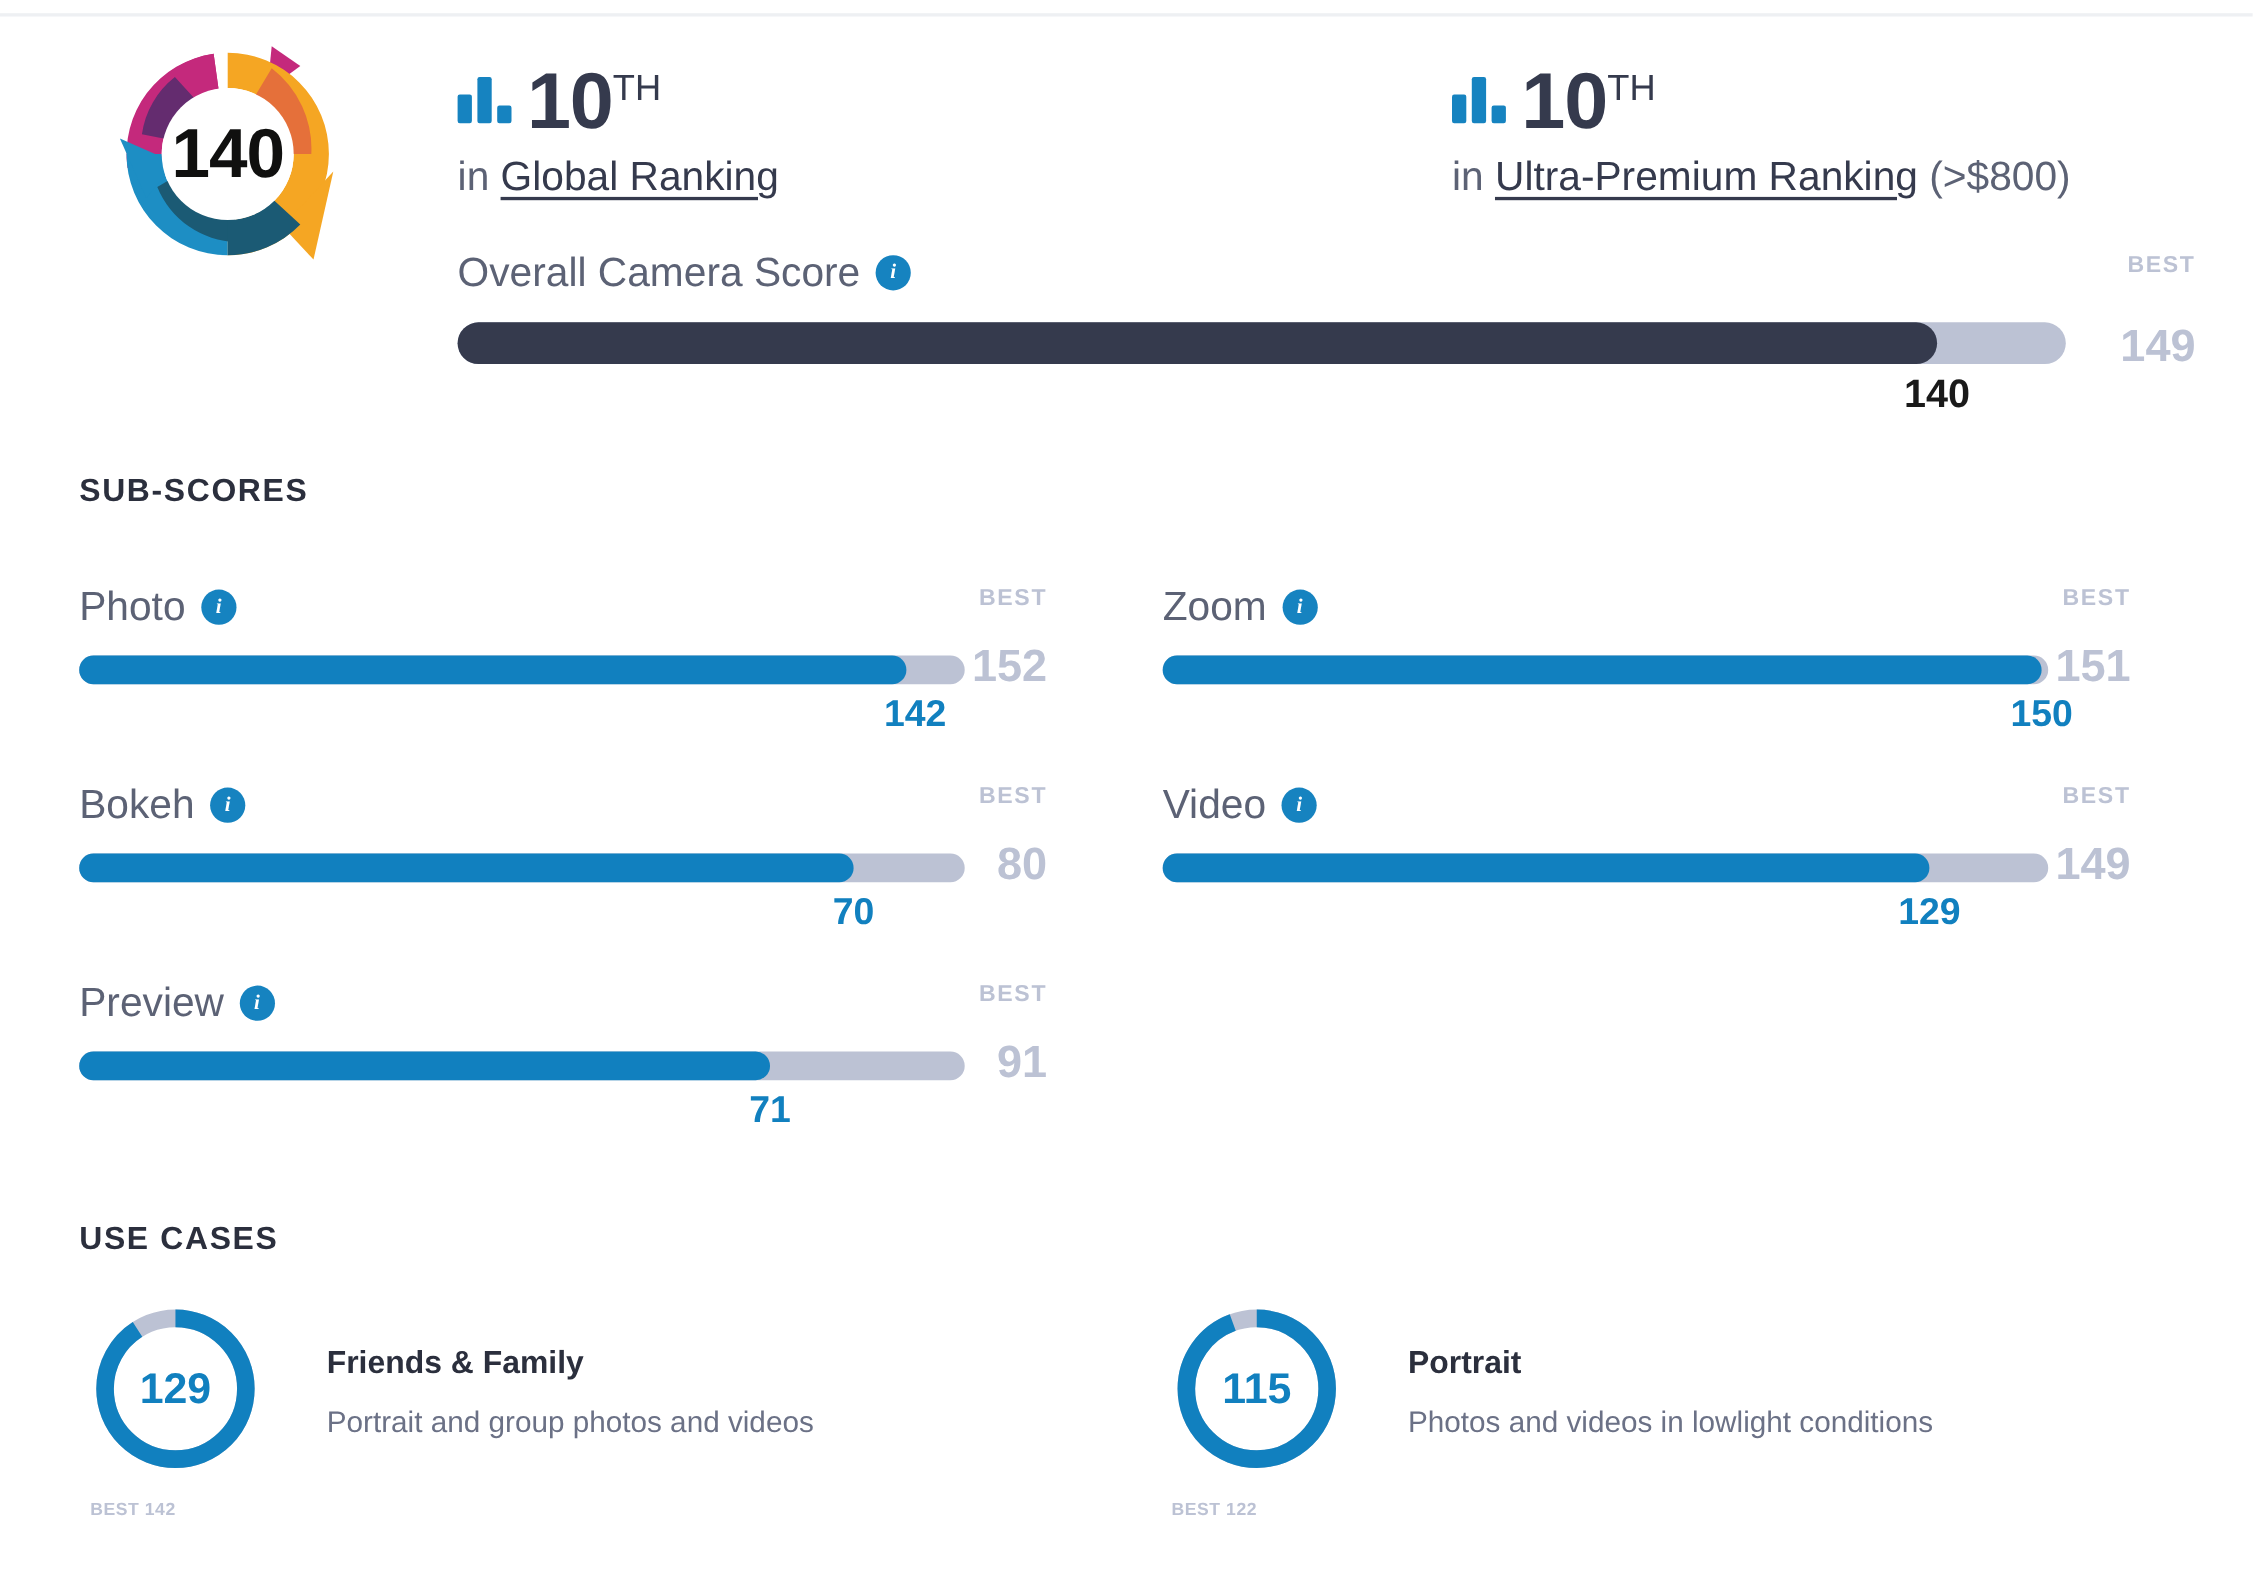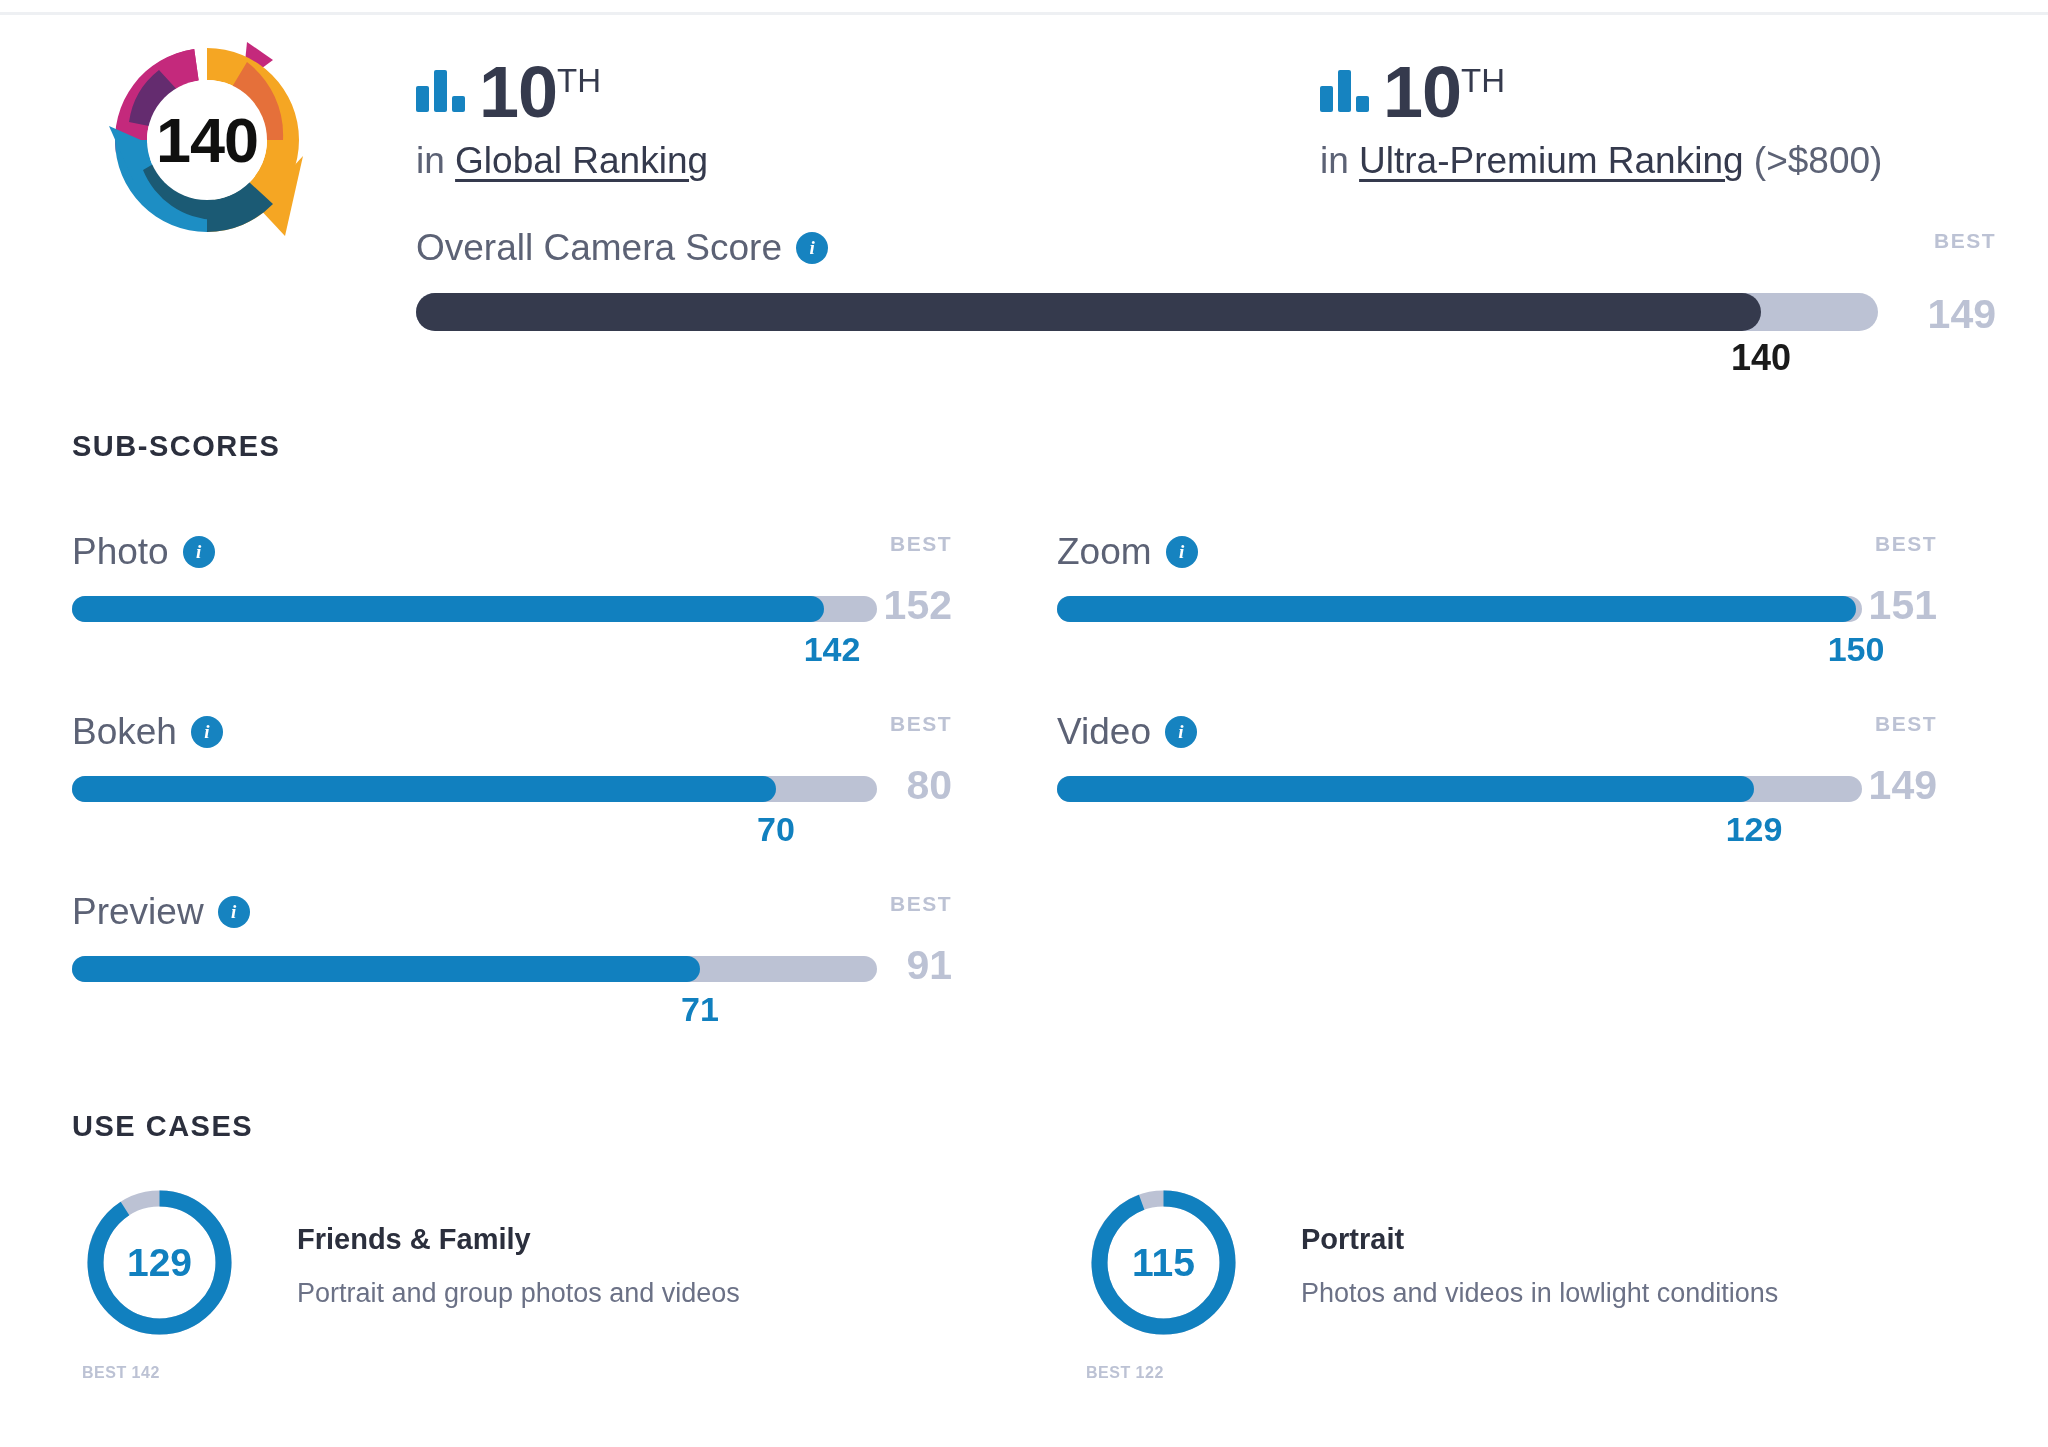--- a/index.html
+++ b/index.html
@@ -267,21 +267,21 @@
     width: 1910px;
   }
   .uc {
     position: absolute;
     top: 0;
     display: flex;
     align-items: flex-start;
     gap: 0;
   }
   .uc.col-1 { left: 10px; }
-  .uc.col-2 { left: 993px; margin-left: 21px; }
+  .uc.col-2 { left: 993px; }
 
   .uc-donut-wrap { position: relative; width: 170px; }
   .uc-donut { position: relative; width: 155px; height: 155px; }
   .uc-donut svg { display: block; width: 155px; height: 155px; transform: rotate(-90deg); }
   .uc-donut-num {
     position: absolute; left: 0; top: 0;
     width: 155px; height: 155px;
     display: flex; align-items: center; justify-content: center;
     font-size: 39px;
     font-weight: 700;

